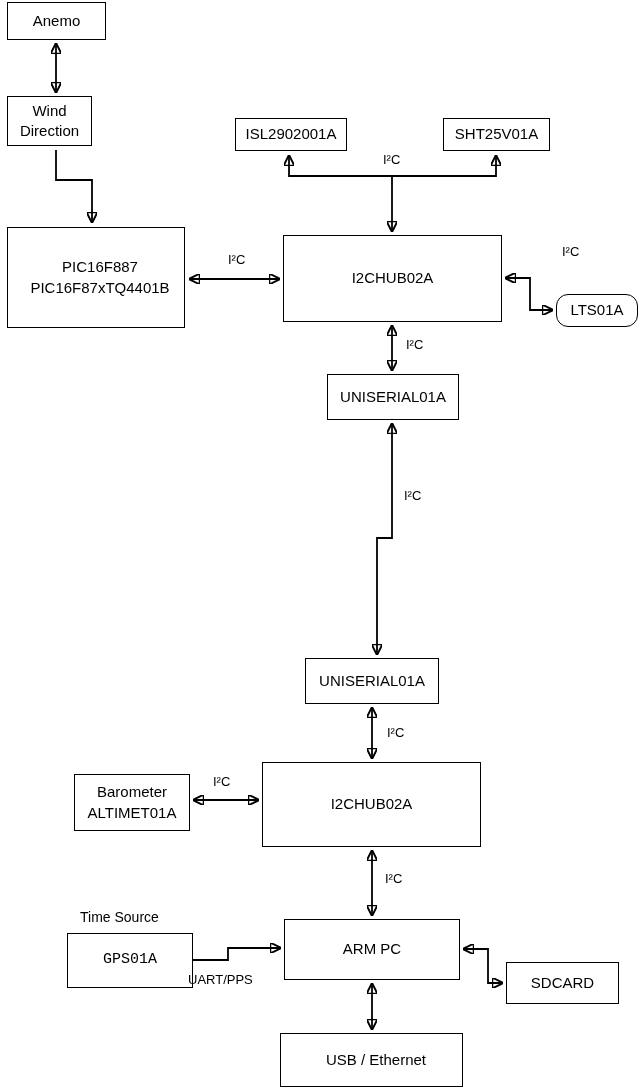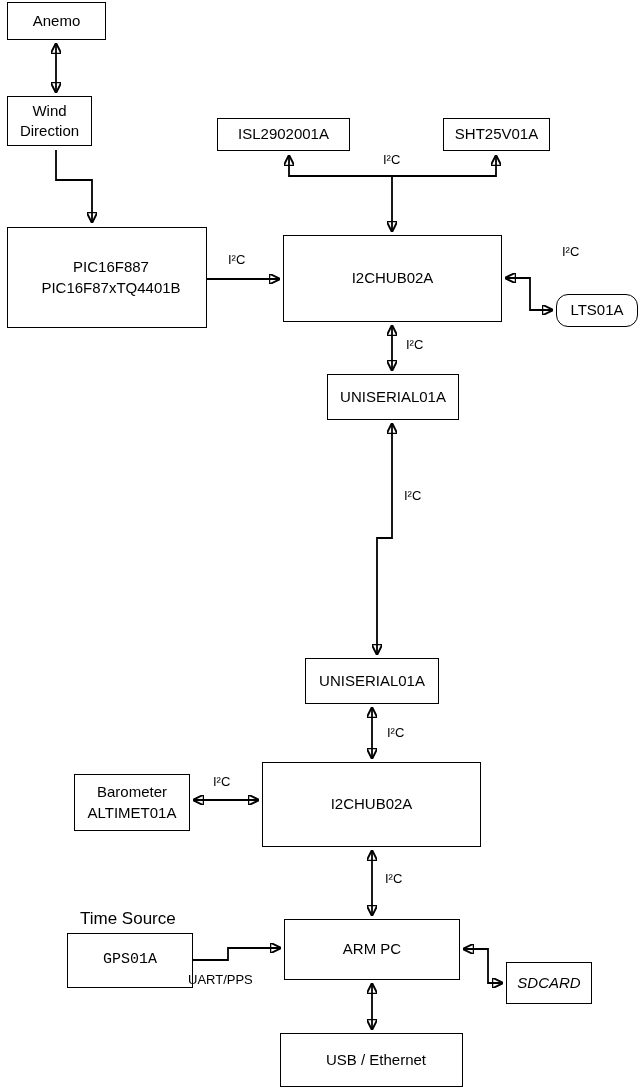--- a/index.html
+++ b/index.html
@@ -32,21 +32,21 @@
   }
   .edge-label {
     position: absolute;
     font-size: 13px;
     color: #000000;
     white-space: nowrap;
     z-index: 3;
   }
   .free-label {
     position: absolute;
-    font-size: 17px;
+    font-size: 14px;
     color: #000000;
     white-space: nowrap;
     z-index: 3;
   }
   svg.wires {
     position: absolute;
     left: 0;
     top: 0;
     width: 640px;
     height: 1089px;
@@ -94,34 +94,34 @@
     <polyline points="178,960 228,960 228,948 280,948" marker-end="url(#arrow)"></polyline>
 
     <polyline points="464,949 488,949 488,983 502,983" marker-start="url(#arrow)" marker-end="url(#arrow)"></polyline>
 
     <line x1="372" y1="984" x2="372" y2="1029" marker-start="url(#arrow)" marker-end="url(#arrow)"></line>
   </svg>
 
   <div class="node" style="left:7px;top:2px;width:99px;height:38px;">Anemo</div>
   <div class="node" style="left:7px;top:96px;width:85px;height:50px;">Wind
 Direction</div>
-  <div class="node" style="left:7px;top:227px;width:200px;height:101px;padding-left:8px;">PIC16F887
+  <div class="node" style="left:7px;top:227px;width:178px;height:101px;padding-left:8px;">PIC16F887
 PIC16F87xTQ4401B</div>
-  <div class="node" style="left:217px;top:118px;width:133px;height:33px;">ISL2902001A</div>
+  <div class="node" style="left:235px;top:118px;width:112px;height:33px;">ISL2902001A</div>
   <div class="node" style="left:443px;top:118px;width:107px;height:33px;">SHT25V01A</div>
   <div class="node" style="left:283px;top:235px;width:219px;height:87px;">I2CHUB02A</div>
   <div class="node" style="left:556px;top:294px;width:82px;height:33px;border-radius:12px;">LTS01A</div>
   <div class="node" style="left:327px;top:374px;width:132px;height:46px;">UNISERIAL01A</div>
   <div class="node" style="left:305px;top:658px;width:134px;height:46px;">UNISERIAL01A</div>
   <div class="node" style="left:262px;top:762px;width:219px;height:85px;">I2CHUB02A</div>
   <div class="node" style="left:74px;top:774px;width:116px;height:57px;">Barometer
 ALTIMET01A</div>
   <div class="node" style="left:284px;top:919px;width:176px;height:61px;">ARM PC</div>
   <div class="node" style="left:67px;top:933px;width:126px;height:55px;font-family:Liberation Mono, monospace;">GPS01A</div>
-  <div class="node" style="left:506px;top:962px;width:86px;height:42px;font-style:italic;">SDCARD</div>
+  <div class="node" style="left:506px;top:962px;width:113px;height:42px;">SDCARD</div>
   <div class="node" style="left:280px;top:1033px;width:183px;height:54px;padding-left:9px;">USB / Ethernet</div>
 
   <div class="edge-label" style="left:383px;top:152px;">I²C</div>
   <div class="edge-label" style="left:228px;top:252px;">I²C</div>
   <div class="edge-label" style="left:562px;top:244px;">I²C</div>
   <div class="edge-label" style="left:406px;top:337px;">I²C</div>
   <div class="edge-label" style="left:404px;top:488px;">I²C</div>
   <div class="edge-label" style="left:387px;top:725px;">I²C</div>
   <div class="edge-label" style="left:213px;top:774px;">I²C</div>
   <div class="edge-label" style="left:385px;top:871px;">I²C</div>

